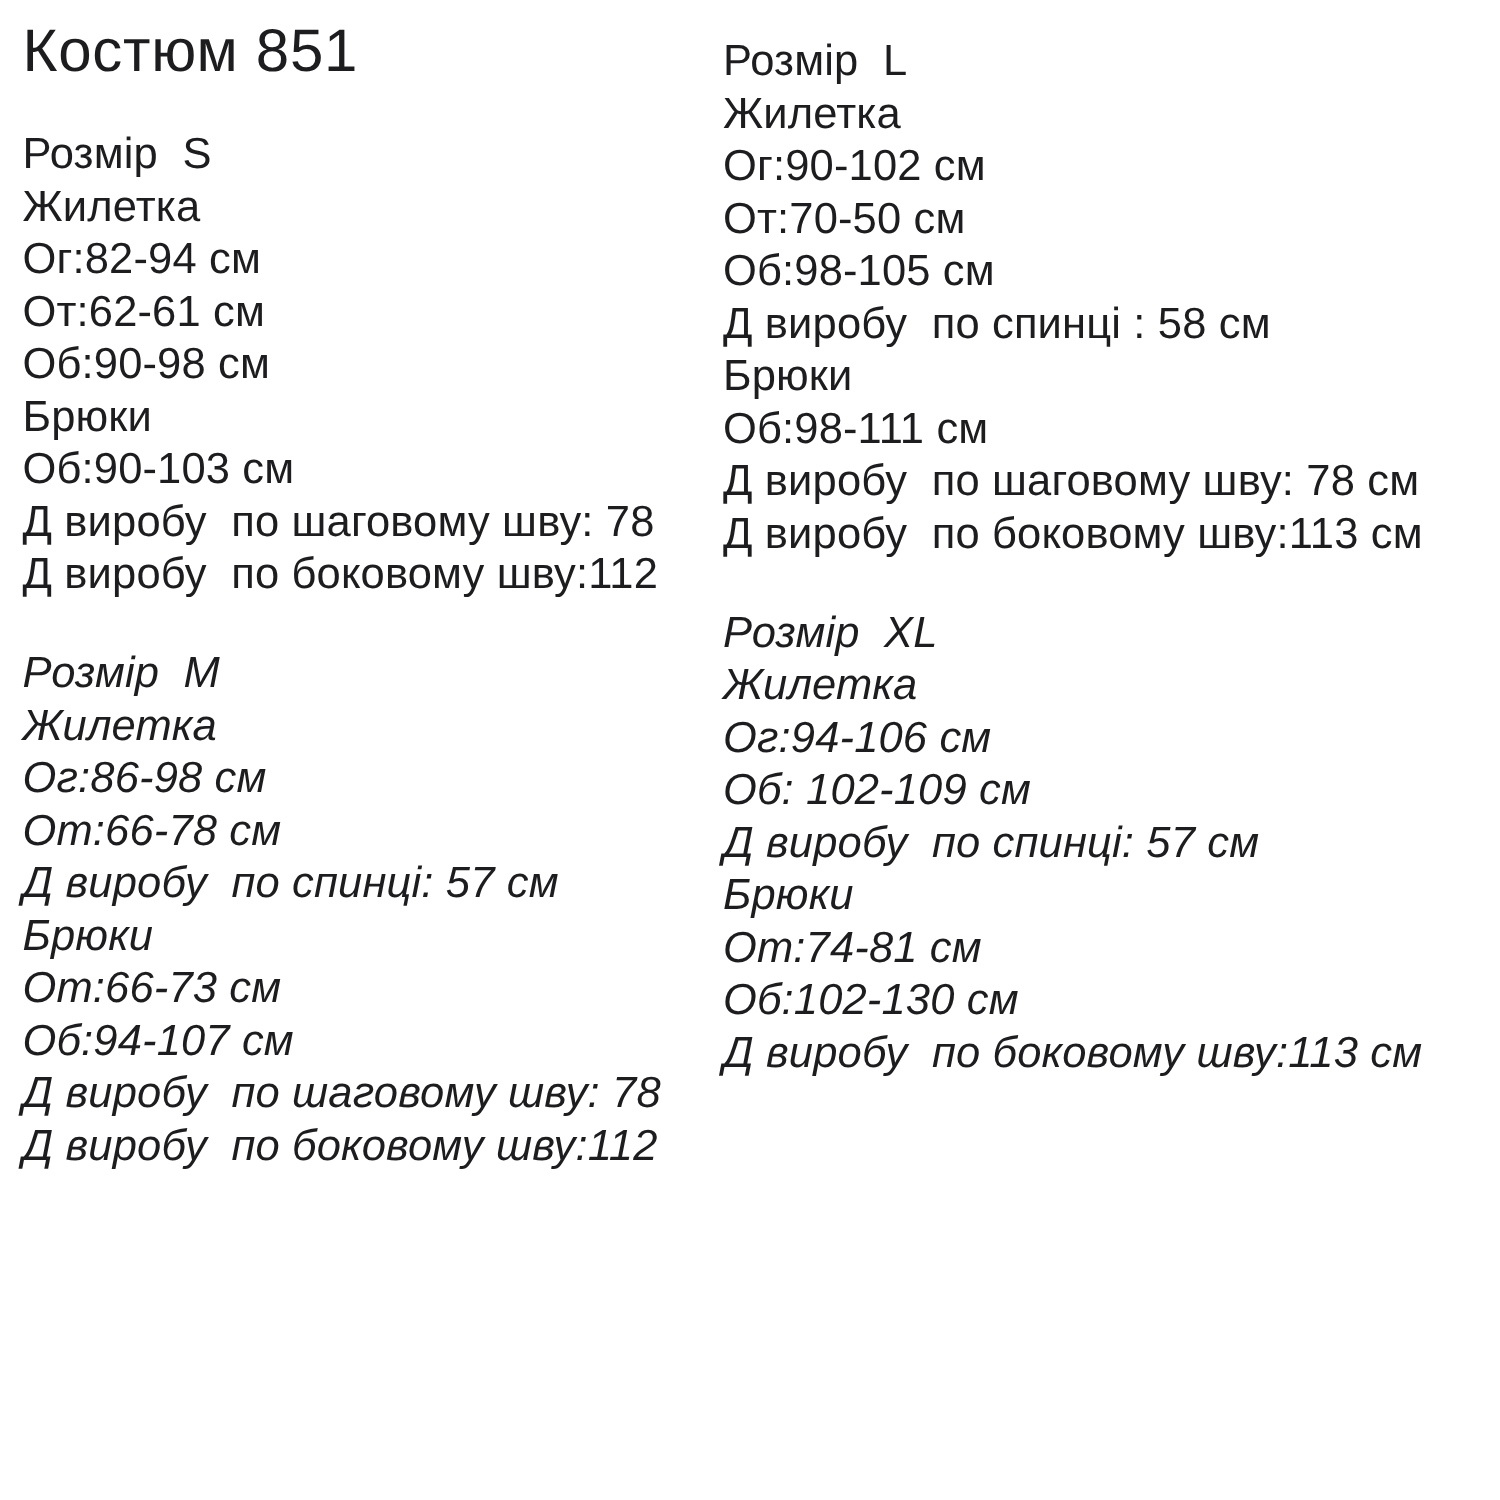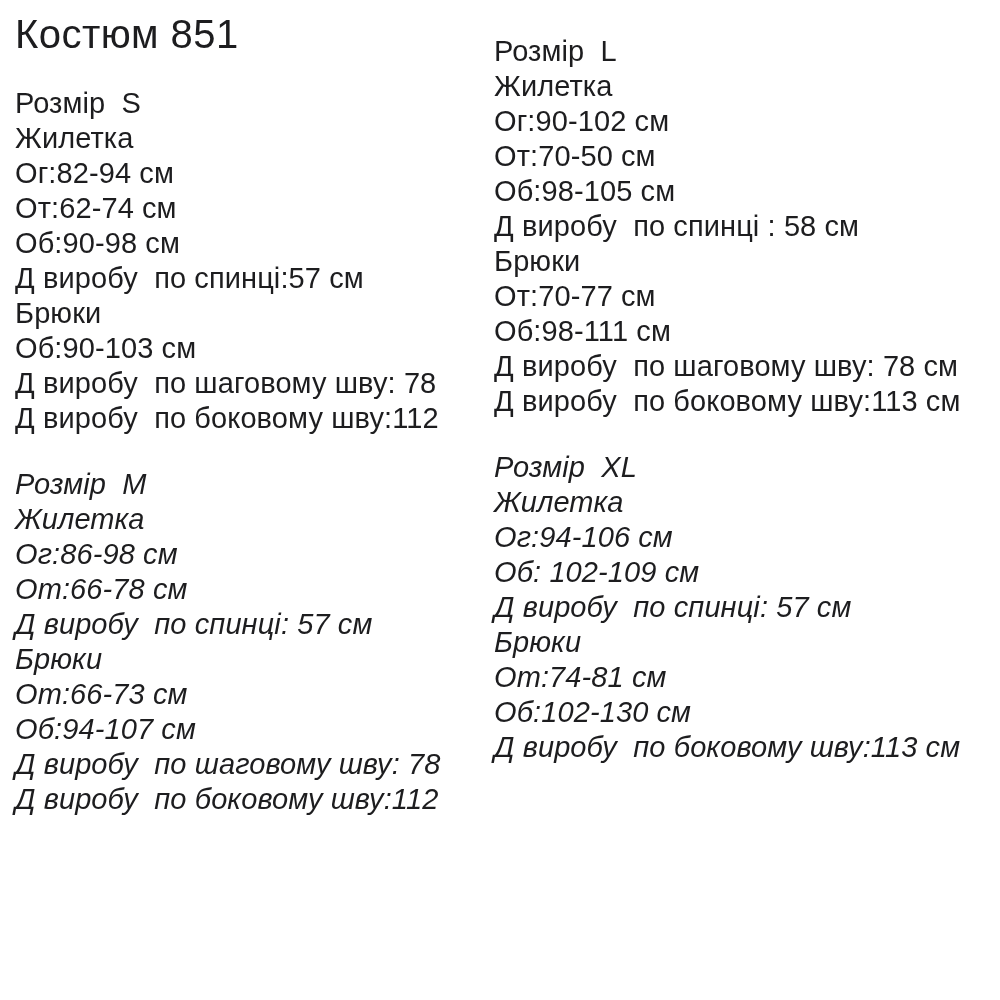--- a/index.html
+++ b/index.html
@@ -18,21 +18,21 @@
     position: relative;
     width: 982px;
     height: 1000px;
     background: #ffffff;
     border-radius: 18px;
   }
   .col {
     position: absolute;
   }
   .col-left  { left: 15px;  top: 10px; width: 460px; }
-  .col-right { left: 494px; top: 24px; width: 505px; margin-top: 10px; }
+  .col-right { left: 482px; top: 24px; width: 505px; }
   .title {
     font-size: 40px;
     line-height: 48px;
     letter-spacing: 0.5px;
     margin-bottom: 28px;
     white-space: pre;
   }
   .line {
     font-size: 29px;
     line-height: 35px;
@@ -48,23 +48,22 @@
 <body>
 
 <div class="page">
   <div class="col col-left">
     <div class="title">Костюм 851</div>
     <div>
         <div class="section">
           <div class="line heading">Розмір  S</div>
           <div class="line">Жилетка</div>
           <div class="line">Ог:82-94 см</div>
-          <div class="line">От:62-74 см</div>
+          <div class="line">От:62-61 см</div>
           <div class="line">Об:90-98 см</div>
-          <div class="line">Д виробу  по спинці:57 см</div>
           <div class="line">Брюки</div>
           <div class="line">Об:90-103 см</div>
           <div class="line">Д виробу  по шаговому шву: 78</div>
           <div class="line">Д виробу  по боковому шву:112</div>
         </div>
         <div class="section">
           <div class="line heading">Розмір  М</div>
           <div class="line">Жилетка</div>
           <div class="line">Ог:86-98 см</div>
           <div class="line">От:66-78 см</div>
@@ -80,21 +79,20 @@
   <div class="col col-right">
     <div>
         <div class="section">
           <div class="line heading">Розмір  L</div>
           <div class="line">Жилетка</div>
           <div class="line">Ог:90-102 см</div>
           <div class="line">От:70-50 см</div>
           <div class="line">Об:98-105 см</div>
           <div class="line">Д виробу  по спинці : 58 см</div>
           <div class="line">Брюки</div>
-          <div class="line">От:70-77 см</div>
           <div class="line">Об:98-111 см</div>
           <div class="line">Д виробу  по шаговому шву: 78 см</div>
           <div class="line">Д виробу  по боковому шву:113 см</div>
         </div>
         <div class="section">
           <div class="line heading">Розмір  XL</div>
           <div class="line">Жилетка</div>
           <div class="line">Ог:94-106 см</div>
           <div class="line">Об: 102-109 см</div>
           <div class="line">Д виробу  по спинці: 57 см</div>

